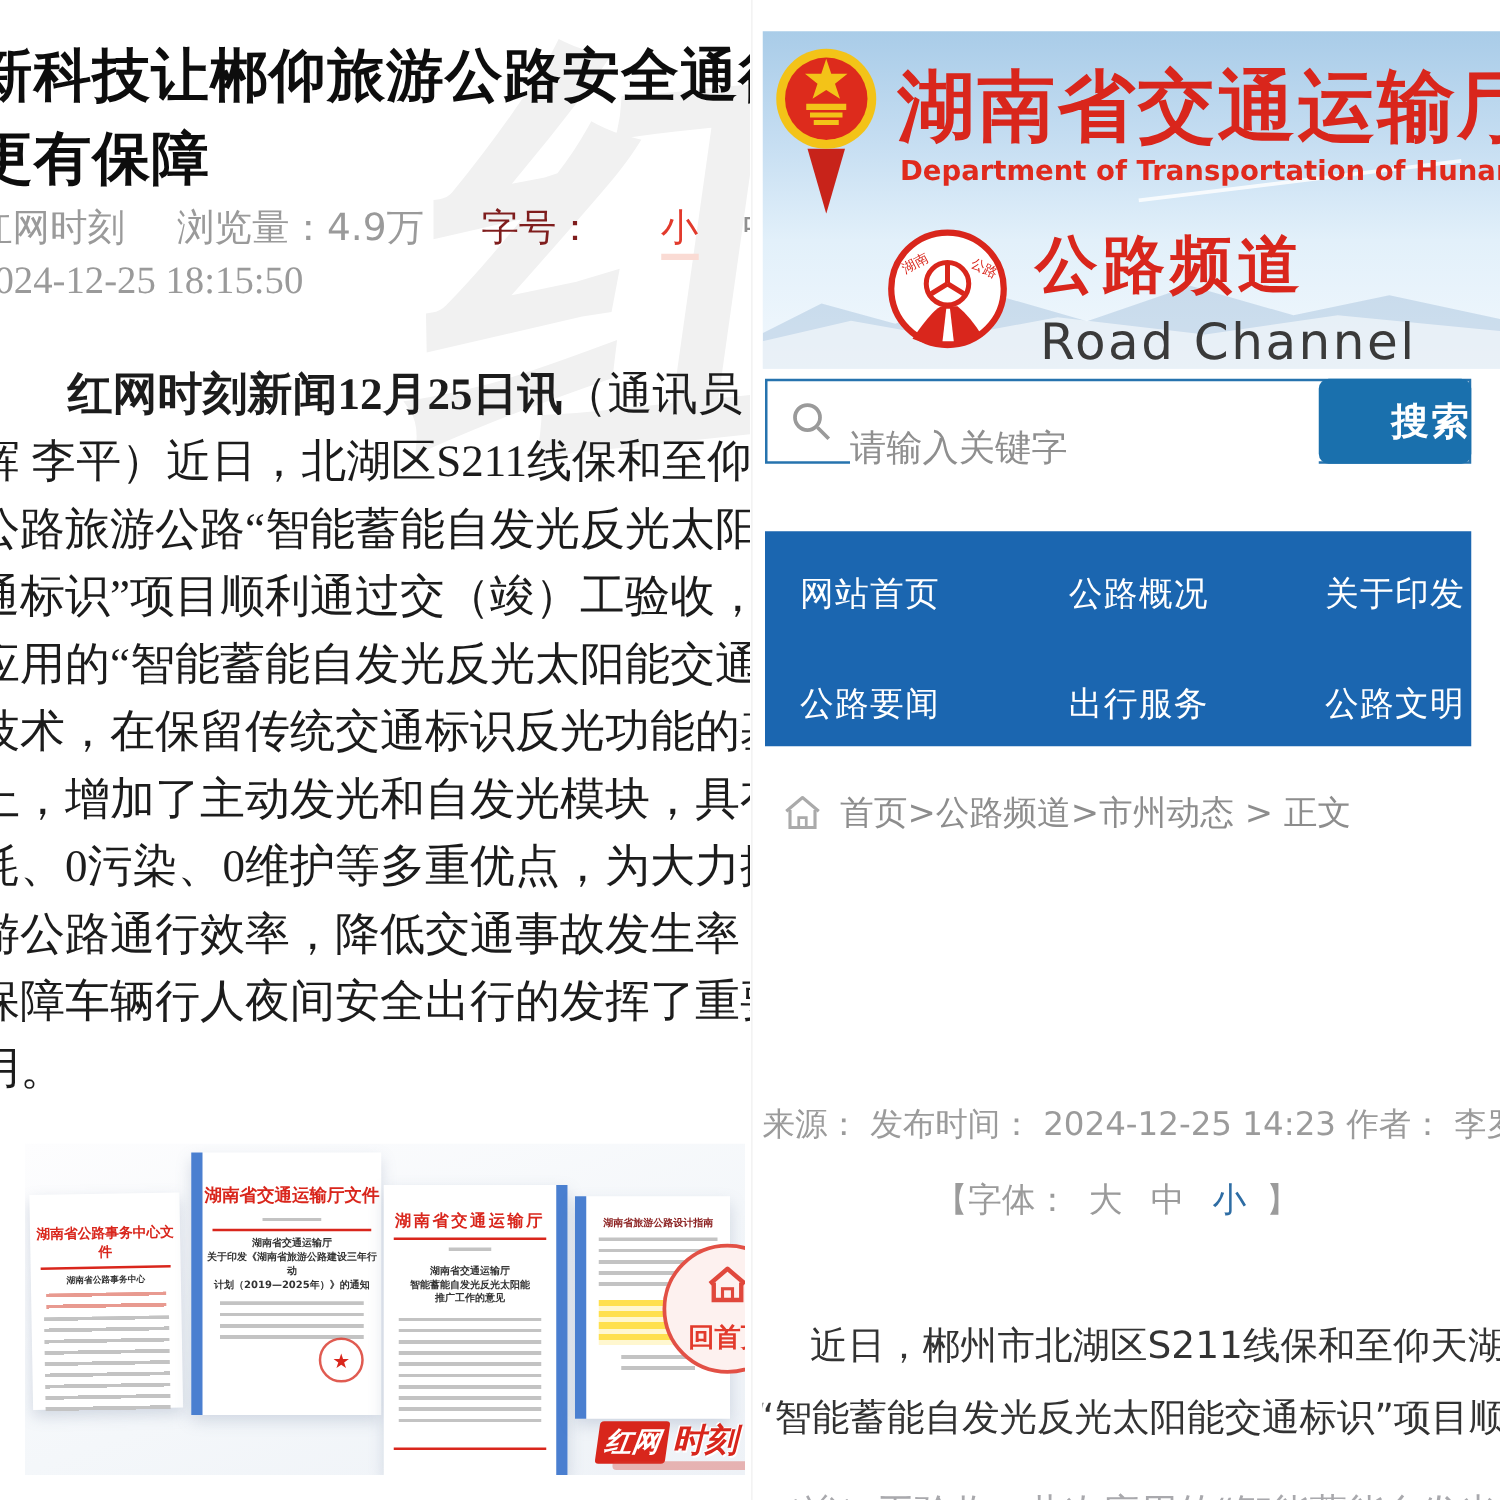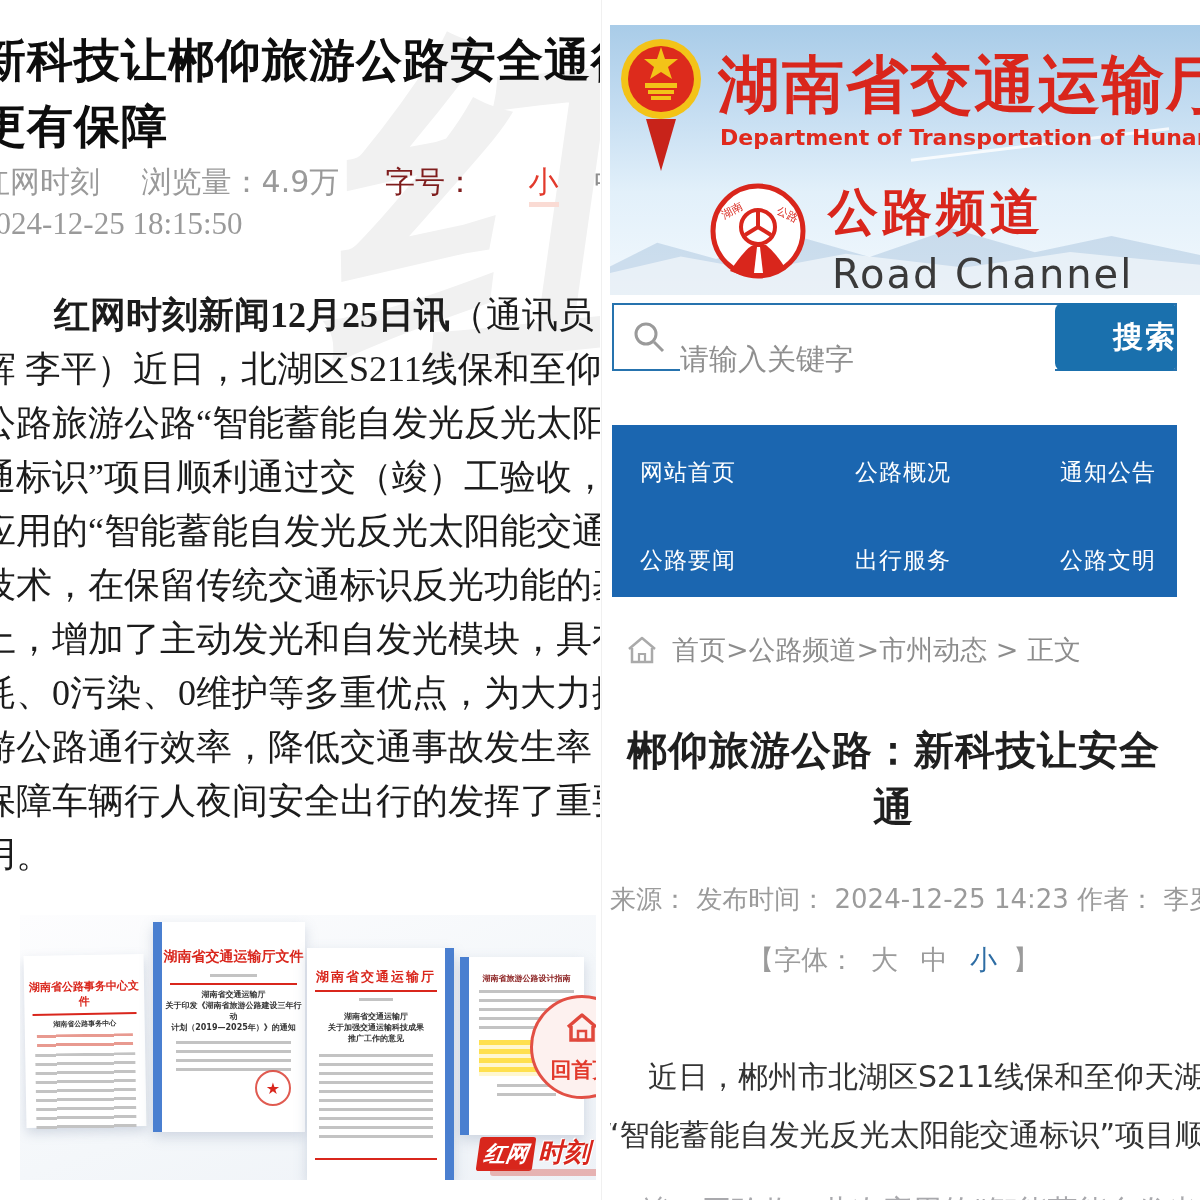--- a/index.html
+++ b/index.html
@@ -80,21 +80,21 @@
 
   .search-row { position:absolute; left:2px; top:303px; width:565px; height:68px; background:#fff;
                 border:2px solid #2673ae; display:flex; align-items:center; }
   .search-row svg { margin-left:18px; flex:none; }
   .search-input { flex:1; border:none; outline:none; font-size:29px; color:#555; margin-left:14px; min-width:0;margin-top:45px; }
   .search-input::placeholder { color:#8f8f8f; }
   .search-btn { flex:none; width:122px; height:68px; margin:-2px -2px -2px 0; background:#1a70ad; color:#fff;
                 font-size:30px; font-weight:700; border:none; border-radius:8px; letter-spacing:2px; cursor:pointer;text-align:right; }
 
   .nav { position:absolute; left:2px; top:425px; width:565px; height:172px; background:#1b66b0; }
-  .nav-item { position:absolute; color:#fff; font-size:23px; letter-spacing:1px; white-space:nowrap; cursor:pointer; }
+  .nav-item { position:absolute; color:#fff; font-size:27px; letter-spacing:1px; white-space:nowrap; cursor:pointer; }
   .nr1 { top:32px; } .nr2 { top:120px; }
   .nc1 { left:28px; } .nc2 { left:243px; } .nc3 { left:448px; }
 
   .breadcrumb { position:absolute; left:16px; top:632px; display:flex; align-items:center; color:#8d8d8d;
                 font-size:27px; white-space:nowrap; }
   .breadcrumb svg { margin-right:14px; }
 
   .rp-title { position:absolute; left:0; top:722px; width:567px; text-align:center; font-size:40px; font-weight:700;
               color:#1f1f1f; line-height:57px; letter-spacing:1px; }
   .rp-meta { position:absolute; left:0; top:882px; width:567px; text-align:center; font-size:26px; color:#9b9b9b;
@@ -166,21 +166,21 @@
         <div class="doc-head" style="font-size:8px;">计划（2019—2025年）》的通知</div>
         <div class="lines" style="margin:8px 14px; height:34px;"></div>
         <div class="seal" style="right:14px; bottom:26px;">★</div>
       </div>
 
       <div class="doc doc-spine-r" style="left:287px; top:33px; width:147px; height:232px; padding-top:20px;">
         <div class="doc-title" style="font-size:13px; letter-spacing:2px;">湖南省交通运输厅</div>
         <div class="redrule"></div>
         <div class="lines" style="margin:6px 52px 8px; height:5px;"></div>
         <div class="doc-head" style="font-size:8px;">湖南省交通运输厅</div>
-        <div class="doc-head" style="font-size:8px;">关于加强交通运输科技成果</div>
+        <div class="doc-head" style="font-size:8px;">智能蓄能自发光反光太阳能</div>
         <div class="doc-head" style="font-size:8px;">推广工作的意见</div>
         <div class="lines" style="margin:10px 12px; height:90px;"></div>
         <div class="redrule" style="margin-top:14px;"></div>
       </div>
 
       <div class="doc doc-spine-l" style="left:440px; top:42px; width:124px; height:178px; padding-top:16px;">
         <div class="doc-title" style="font-size:8px; color:#8b2020;">湖南省旅游公路设计指南</div>
         <div class="lines" style="margin:6px 10px; height:44px;"></div>
         <div class="hl-lines" style="margin:2px 10px; height:36px;"></div>
         <div class="lines" style="margin:8px 28px; height:12px;"></div>
@@ -246,37 +246,36 @@
         <circle cx="14" cy="14" r="10" fill="none" stroke="#9a9a9a" stroke-width="3"></circle>
         <line x1="22" y1="22" x2="31" y2="31" stroke="#9a9a9a" stroke-width="3"></line>
       </svg>
       <input class="search-input" type="text" placeholder="请输入关键字" style="">
       <button class="search-btn">搜索</button>
     </div>
 
     <nav class="nav">
       <span class="nav-item nr1 nc1">网站首页</span>
       <span class="nav-item nr1 nc2">公路概况</span>
-      <span class="nav-item nr1 nc3">通知公告</span>
+      <span class="nav-item nr1 nc3">关于印发</span>
       <span class="nav-item nr2 nc1">公路要闻</span>
       <span class="nav-item nr2 nc2">出行服务</span>
       <span class="nav-item nr2 nc3">公路文明</span>
     </nav>
 
     <div class="breadcrumb">
       <svg width="32" height="30" viewBox="0 0 32 30">
         <path d="M3 14 L16 3 L29 14" fill="none" stroke="#aaa" stroke-width="2.5" stroke-linejoin="round"></path>
         <path d="M6 13 V27 H26 V13" fill="none" stroke="#aaa" stroke-width="2.5"></path>
         <path d="M13 27 V19 H19 V27" fill="none" stroke="#aaa" stroke-width="2.2"></path>
       </svg>
       <span>首页&gt;公路频道&gt;市州动态 &gt; 正文</span>
     </div>
 
     <h1 class="rp-title">
-      <div>郴仰旅游公路：新科技让安全通</div>
     </h1>
 
     <div class="rp-meta">来源：  发布时间： 2024-12-25 14:23 作者： 李罗辉、李平</div>
 
     <div class="rp-fontrow">
       <span>【字体：</span>
       <span class="fopt">大</span>
       <span class="fopt">中</span>
       <span class="fopt sel">小</span>
       <span>】</span>

